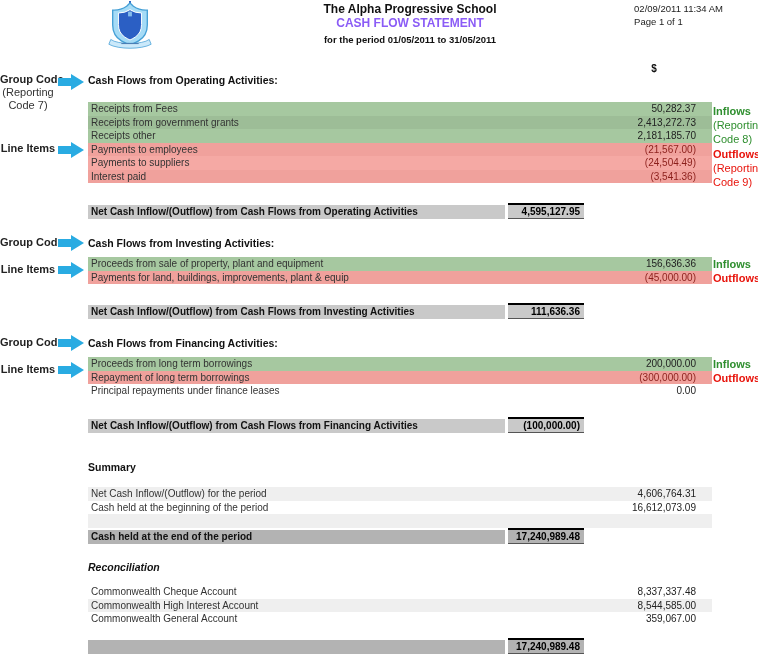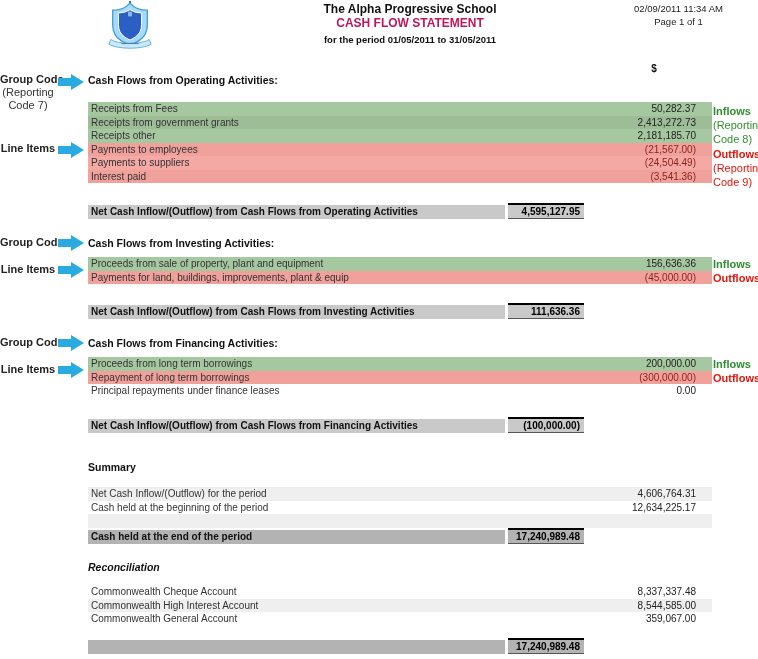--- a/index.html
+++ b/index.html
@@ -4,23 +4,23 @@
 <style>
   html,body{margin:0;padding:0;background:#fff;}
   #page{
     position:relative;width:758px;height:659px;background:#fff;overflow:hidden;
     font-family:"Liberation Sans", sans-serif;color:#222;
   }
   
   .logo{position:absolute;left:107px;top:1px;width:46px;height:50px;}
   .title-block{position:absolute;left:279px;top:2px;width:262px;text-align:center;}
   .school{font-size:12px;font-weight:bold;color:#111;line-height:14px;}
-  .report-title{font-size:12px;font-weight:bold;color:#be185d;line-height:14px;}
+  .report-title{font-size:12px;font-weight:bold;color:#8b5cf6;line-height:14px;}
   .period{font-size:9.5px;font-weight:bold;color:#111;margin-top:4px;}
-  .date-block{position:absolute;right:35px;top:2px;text-align:center;font-size:9.5px;line-height:13px;color:#222;}
+  .date-block{position:absolute;right:35px;top:2px;text-align:left;font-size:9.5px;line-height:13px;color:#222;}
   .dollar{position:absolute;left:646px;top:63px;width:16px;text-align:center;font-size:10px;font-weight:bold;color:#111;}
   
   .h{position:absolute;left:88px;font-size:10.5px;font-weight:bold;color:#111;white-space:nowrap;}
   .h.italic{font-style:italic;}
   
   .rows{position:absolute;left:88px;width:624px;}
   .row{display:flex;height:13.5px;font-size:10px;line-height:13.5px;}
   .row .lbl{flex:1;padding-left:3px;color:#333;white-space:nowrap;overflow:hidden;}
   .row .amt{width:100px;text-align:right;padding-right:16px;color:#222;}
   .green{background:var(--inflow-row,#A6C8A0);}
@@ -207,21 +207,21 @@
 
   <div class="h" style="top:461px;">Summary</div>
 
   <div class="rows" style="top:487px;">
     <div class="row stripe">
         <span class="lbl">Net Cash Inflow/(Outflow) for the period</span>
         <span class="amt">4,606,764.31</span>
       </div>
     <div class="row">
         <span class="lbl">Cash held at the beginning of the period</span>
-        <span class="amt">12,634,225.17</span>
+        <span class="amt">16,612,073.09</span>
       </div>
     <div class="row stripe">
         <span class="lbl"></span>
         <span class="amt"></span>
       </div>
   </div>
 
   <div class="net dark" style="top:528px;">
     <div class="net-label">Cash held at the end of the period</div>
     <div class="net-cell">17,240,989.48</div>

